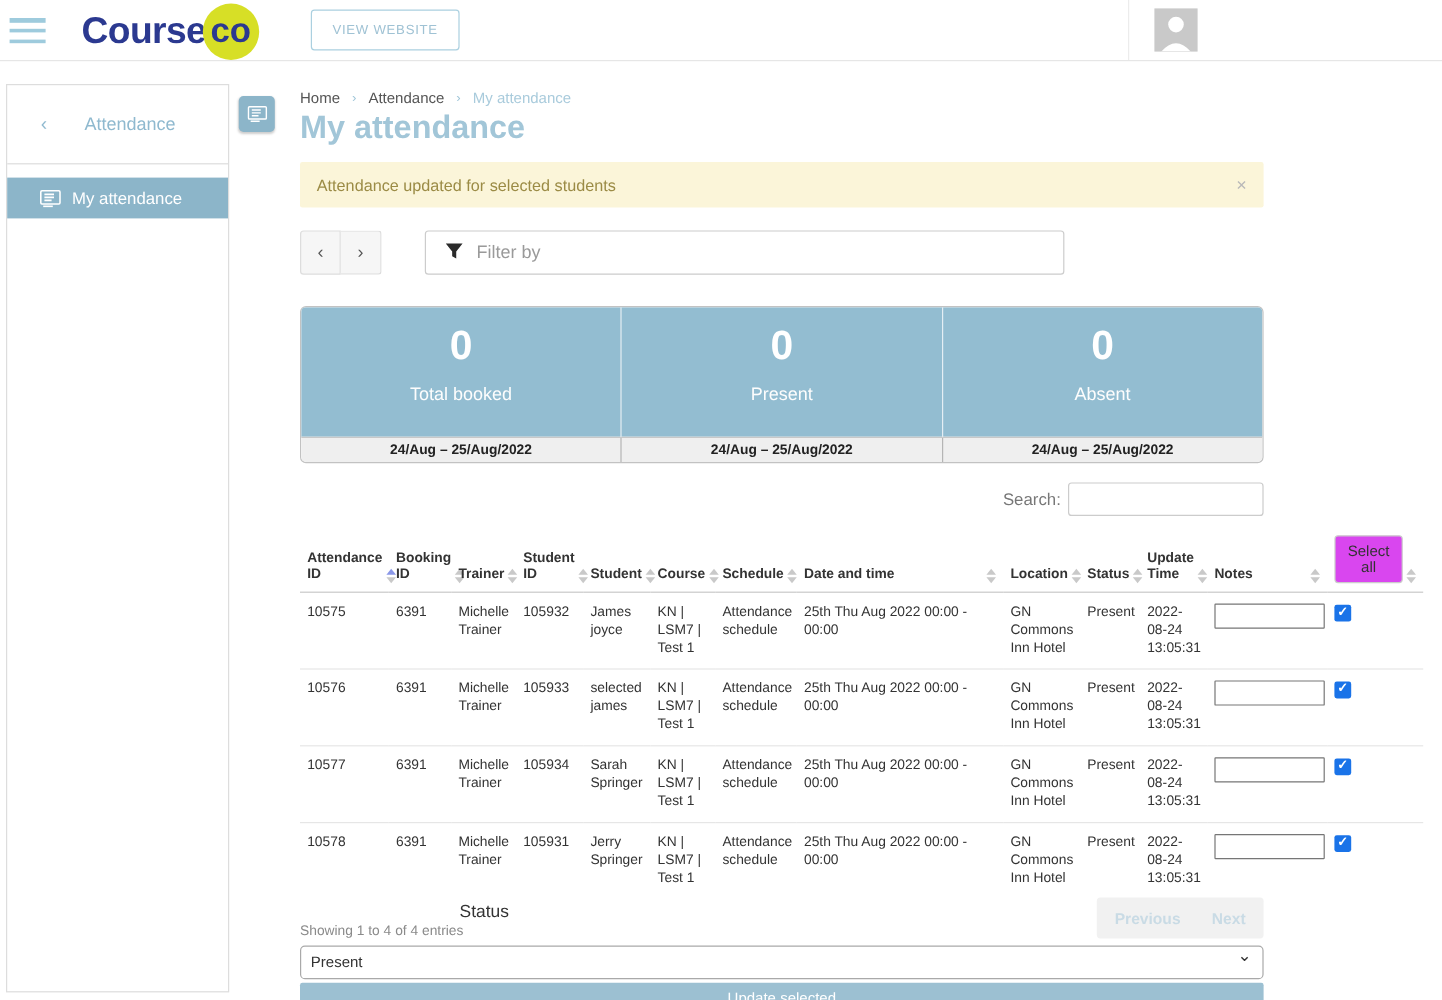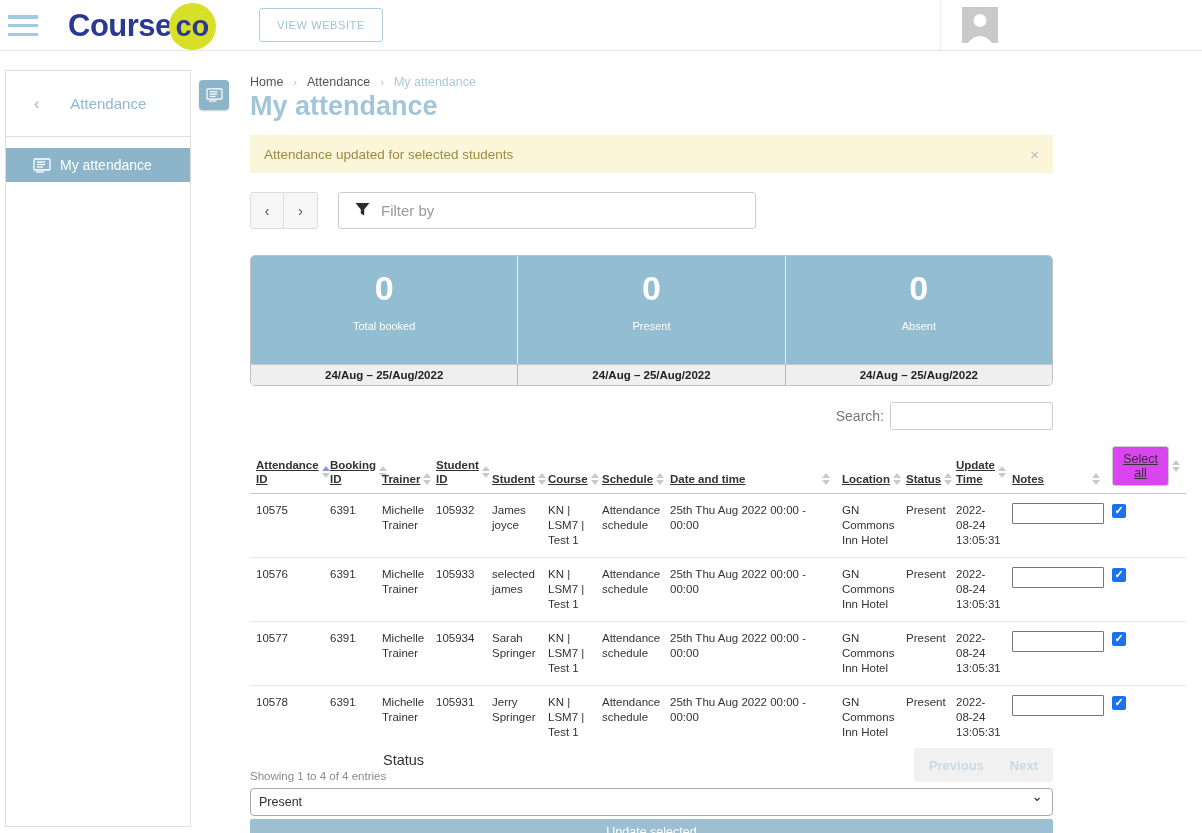--- a/index.html
+++ b/index.html
@@ -52,48 +52,48 @@
 
   .controls { margin-top: 19px; width: 803px; display: flex; }
   .dategroup { display: flex; height: 37px; }
   .dg-btn { width: 34px; background: #f6f6f6; border: 1px solid #ddd; color: #555;
     font-size: 15px; cursor: pointer; }
   .dg-btn.left { border-radius: 3px 0 0 3px; }
   .dg-btn.right { border-radius: 0 3px 3px 0; border-left: none; }
   .dg-display { width: 250px; background: #fff; border: 1px solid #ddd; border-left: none;
     display: flex; align-items: center; font-size: 15px; color: #555; }
   .dg-display .cal { margin: 0 14px 0 15px; display: flex; }
-  .filter-wrap { margin-left: 20px; position: relative; width: 418px; height: 37px; }
+  .filter-wrap { margin-left: 36px; position: relative; width: 533px; height: 37px; }
   .filter-wrap input { width: 100%; height: 100%; border: 1px solid #ccc; border-radius: 3px;
     padding: 0 10px 0 42px; font-size: 15px; font-family: inherit; color: #333; }
   .filter-wrap input::placeholder { color: #9a9a9a; }
   .filter-wrap .funnel { position: absolute; left: 17px; top: 10px; }
 
   .stats { margin-top: 26px; width: 803px; border: 1px solid #c2c2c2; border-radius: 5px; overflow: hidden; }
   .stats-top { display: flex; background: #93bdd1; height: 108px; }
   .stat { flex: 1; display: flex; flex-direction: column; align-items: center; padding-top: 13px; }
   .stat + .stat { border-left: 1px solid rgba(255,255,255,0.75); }
   .stat .v { font-size: 34px; font-weight: bold; color: #fff; line-height: 38px; }
-  .stat .l { margin-top: 13px; font-size: 11px; color: #fdfdfd; }
+  .stat .l { margin-top: 13px; font-size: 15px; color: #fdfdfd; }
   .stats-bottom { display: flex; background: #efefef; border-top: 1px solid #c8c8c8; height: 21px; font-weight: bold; }
   .stats-bottom div { flex: 1; display: flex; align-items: center; justify-content: center;
     font-size: 11.5px; color: #222; }
   .stats-bottom div + div { border-left: 1px solid #b5b5b5; }
 
   .search-row { margin-top: 16px; width: 803px; display: flex; justify-content: flex-end;
     align-items: center; }
   .search-row label { font-size: 14px; color: #777; margin-right: 6px; }
   .search-row input { width: 163px; height: 28px; border: 1px solid #ccc; border-radius: 3px;
     padding: 0 6px; font-family: inherit; font-size: 13px; }
 
   
   table { margin-top: 12px; width: 936px; border-collapse: collapse; table-layout: fixed; }
   th { text-align: left; font-size: 11.5px; color: #333; vertical-align: bottom;
     padding: 4px 6px 7px 6px; border-bottom: 1px solid #c9c9c9; cursor: pointer; }
-  .th-inner { display: flex; align-items: center; justify-content: space-between; text-decoration: underline; }
+  .th-inner { display: flex; align-items: flex-end; justify-content: space-between; }
   .th-inner .lbl { line-height: 14px; }
   .sort { display: inline-flex; flex-direction: column; gap: 2px; margin-left: 3px; flex: none; }
   .sort i { width: 0; height: 0; border-left: 4px solid transparent; border-right: 4px solid transparent; }
   .sort i.up { border-bottom: 5px solid #c9c9c9; }
   .sort i.down { border-top: 5px solid #c9c9c9; }
   .sort.asc i.up { border-bottom-color: #8a97e8; }
   td { font-size: 11.5px; color: #333; vertical-align: top; padding: 9px 6px; line-height: 15px;
     border-bottom: 1px solid #e6e6e6; overflow: hidden; }
   tr:last-child td { border-bottom: none; }
   .select-all-btn { background: #d946ef; border: 1px solid #ccc; border-radius: 3px;

